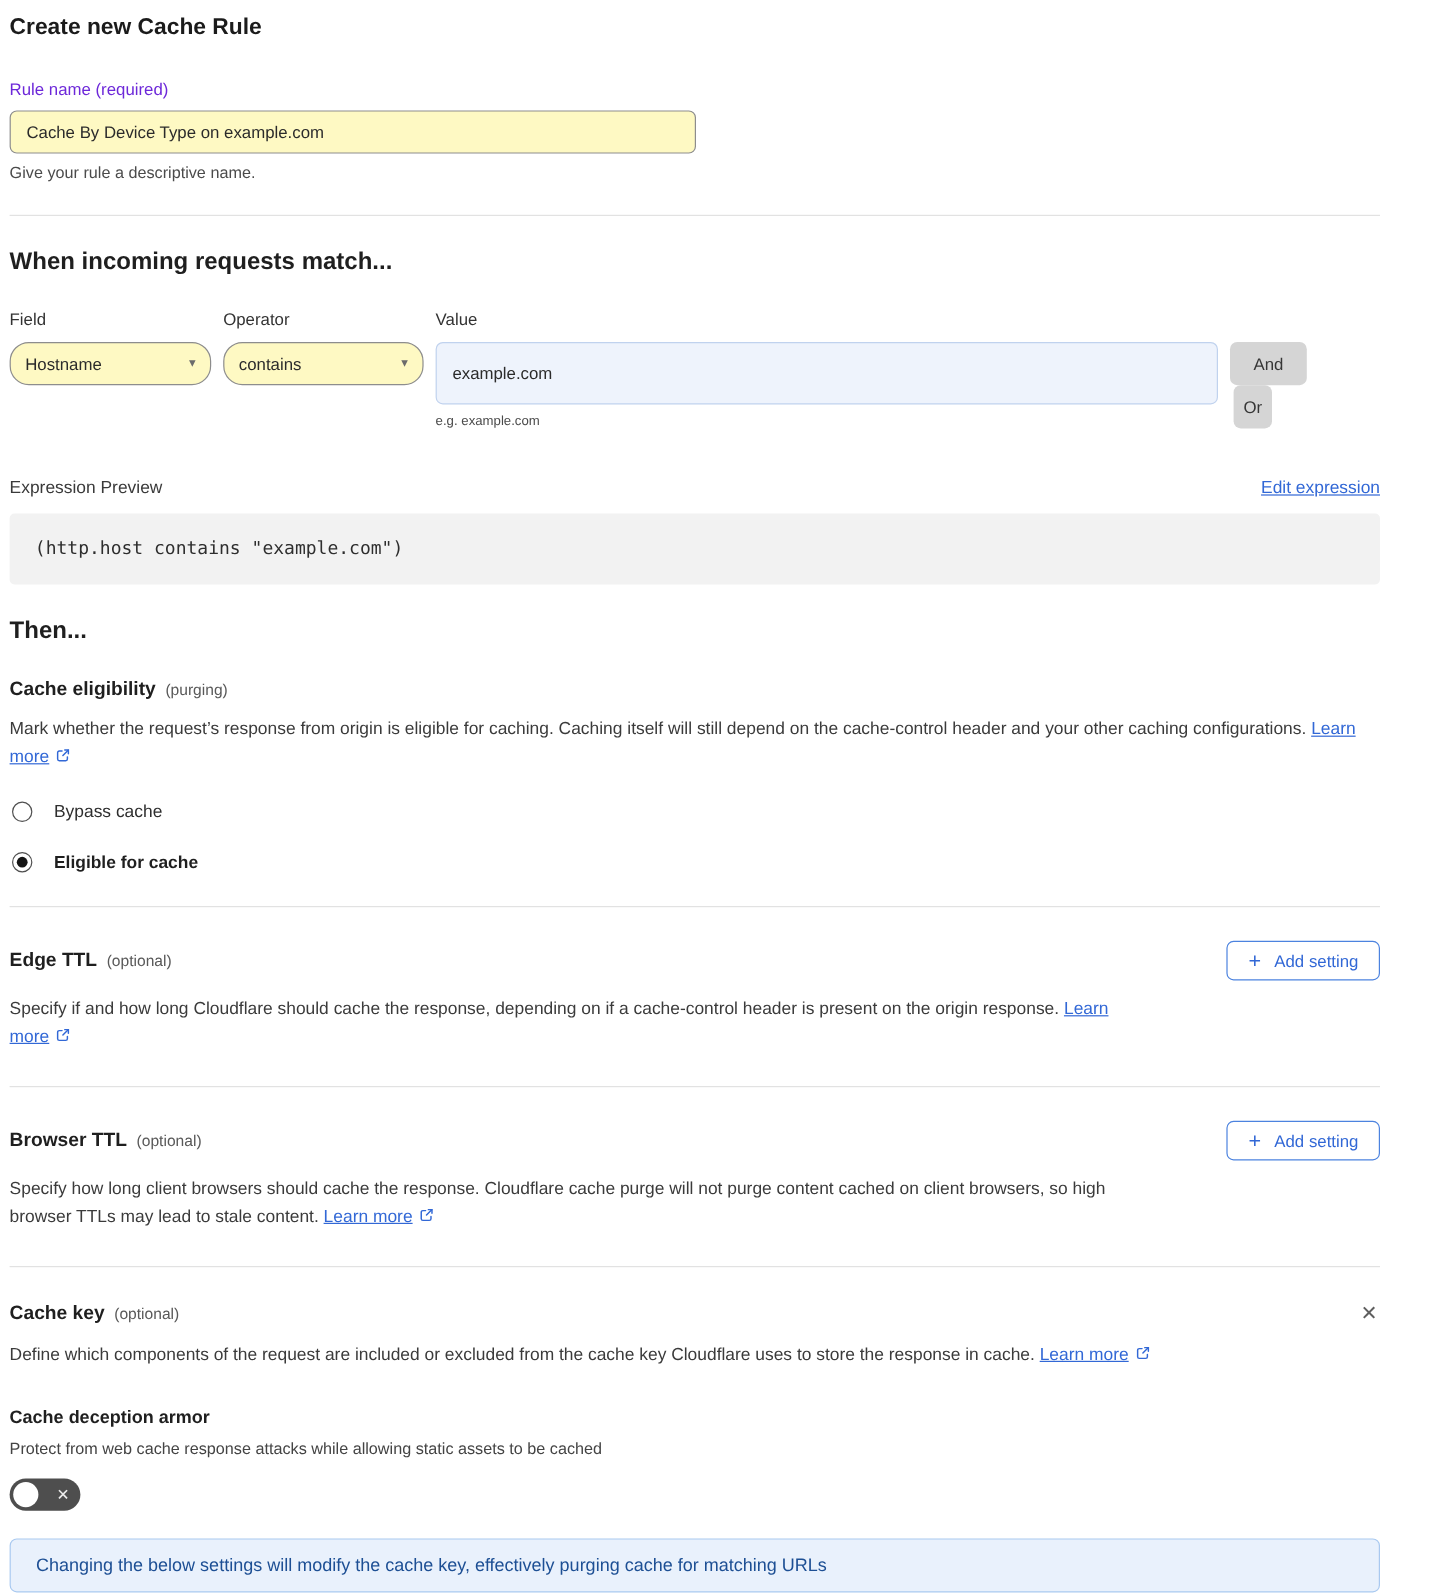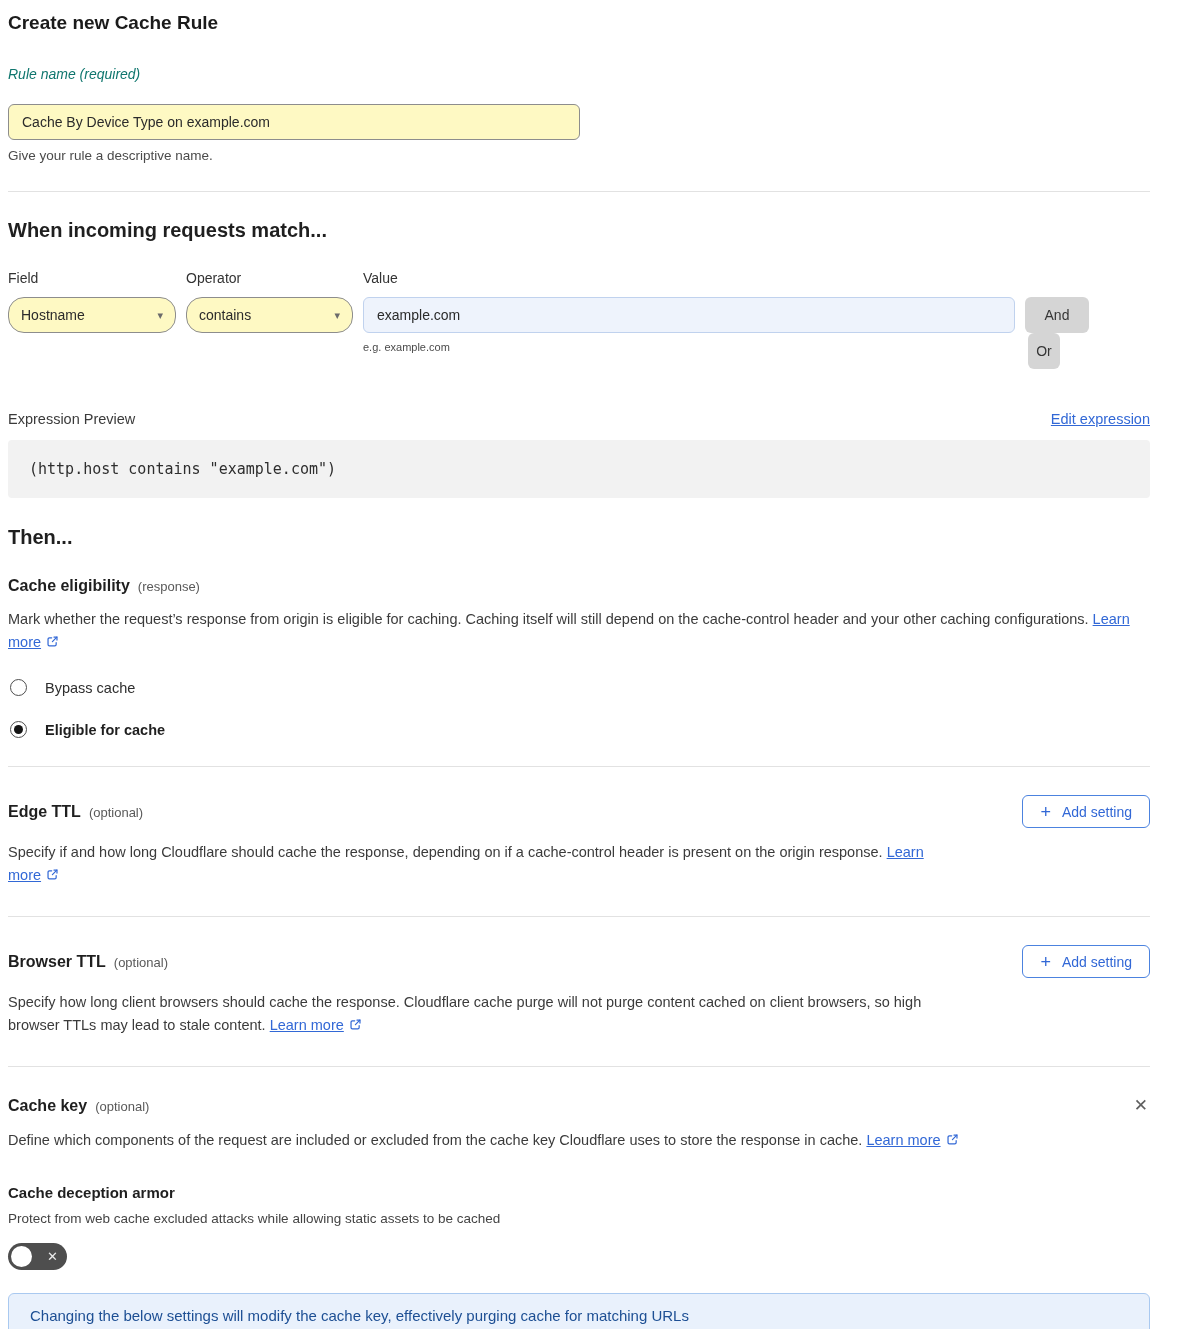--- a/index.html
+++ b/index.html
@@ -6,21 +6,21 @@
   html, body { background: #ffffff; }
   body {
     font-family: "Liberation Sans", sans-serif;
     color: #3b3b3b;
     width: 1200px;
   }
   .container { padding: 12px 50px 30px 8px; }
 
   h1.page-title { font-size: 19px; font-weight: bold; color: #1b1b1b; margin: 0 0 32px; }
 
-  .field-label { display: block; font-size: 14px; color: #0f766e; margin-bottom: 22px; font-style: italic; }
+  .field-label { display: block; font-size: 14px; color: #6d28d9; margin-bottom: 10px; }
   .text-input {
     width: 572px; height: 36px; border: 1px solid #8d8d8d; border-radius: 6px;
     padding: 0 13px; font-size: 14px; color: #2b2b2b; background: #fef9c3;
     font-family: "Liberation Sans", sans-serif;
   }
   .help-text { font-size: 13.5px; color: #4b4b4b; margin-top: 8px; }
 
   hr.divider { border: none; border-top: 1px solid #e2e2e2; margin: 28px 0 0; }
 
   h2.section-h2 { font-size: 20px; font-weight: bold; color: #1f1f1f; }
@@ -31,21 +31,21 @@
   .select-box {
     height: 36px; border: 1px solid #8d8d8d; border-radius: 16px; background: #fef9c3;
     display: flex; align-items: center; justify-content: space-between;
     padding: 0 12px; font-size: 14px; color: #2b2b2b; cursor: pointer;
   }
   .field-col { width: 168px; margin-right: 10px; }
   .operator-col { width: 167px; margin-right: 10px; }
   .value-col { width: 652px; }
   .chevron { color: #6b6b6b; font-size: 11px; line-height: 1; }
   .value-input {
-    width: 100%; height: 36px; border: 1px solid #c0d2ee; border-radius: 6px;
+    width: 100%; height: 52px; border: 1px solid #c0d2ee; border-radius: 6px;
     background: #eef3fc; padding: 0 13px; font-size: 14px; color: #2b2b2b;
     font-family: "Liberation Sans", sans-serif;
   }
   .value-hint { font-size: 11px; color: #4b4b4b; margin-top: 8px; }
   .andor-wrap { padding-top: 27px; display: flex; flex-direction: column; }
   .gray-btn {
     height: 36px; border: none; border-radius: 6px; background: #d5d5d5;
     font-size: 14px; color: #363636; cursor: pointer;
     font-family: "Liberation Sans", sans-serif;
   }
@@ -162,21 +162,21 @@
   </div>
   <div class="code-box">
     <code>(http.host contains "example.com")</code>
   </div>
 
   <h2 class="section-h2 then-heading">Then...</h2>
 
   <div class="section-head-row">
     <div class="h3-wrap">
       <h3 class="section-h3">Cache eligibility</h3>
-      <span class="tag">(response)</span>
+      <span class="tag">(purging)</span>
     </div>
   </div>
   <p class="desc desc-wide"><span>Mark whether the request’s response from origin is eligible for caching. Caching itself will still depend on the cache-control header and your other caching configurations.</span>
     <a class="link">Learn more</a><span class="ext-icon"><svg width="13" height="13" viewBox="0 0 16 16">
           <path d="M7 3.5H4.2c-1 0-1.7.8-1.7 1.7v6.6c0 .9.8 1.7 1.7 1.7h6.6c.9 0 1.7-.8 1.7-1.7V9.5" fill="none" stroke="currentColor" stroke-width="1.5" stroke-linecap="round"></path>
           <path d="M9.8 2.5h3.7v3.7" fill="none" stroke="currentColor" stroke-width="1.5" stroke-linecap="round"></path>
           <path d="M13.3 2.7L7.9 8.1" fill="none" stroke="currentColor" stroke-width="1.5" stroke-linecap="round"></path>
         </svg></span></p>
 
   <div class="radio-row">
@@ -236,21 +236,21 @@
     <span class="close-x">✕</span>
   </div>
   <p class="desc desc-cachekey"><span>Define which components of the request are included or excluded from the cache key Cloudflare uses to store the response in cache.</span>
     <a class="link">Learn more</a><span class="ext-icon"><svg width="13" height="13" viewBox="0 0 16 16">
           <path d="M7 3.5H4.2c-1 0-1.7.8-1.7 1.7v6.6c0 .9.8 1.7 1.7 1.7h6.6c.9 0 1.7-.8 1.7-1.7V9.5" fill="none" stroke="currentColor" stroke-width="1.5" stroke-linecap="round"></path>
           <path d="M9.8 2.5h3.7v3.7" fill="none" stroke="currentColor" stroke-width="1.5" stroke-linecap="round"></path>
           <path d="M13.3 2.7L7.9 8.1" fill="none" stroke="currentColor" stroke-width="1.5" stroke-linecap="round"></path>
         </svg></span></p>
 
   <h4 class="sub-heading">Cache deception armor</h4>
-  <div class="small-desc">Protect from web cache excluded attacks while allowing static assets to be cached</div>
+  <div class="small-desc">Protect from web cache response attacks while allowing static assets to be cached</div>
   <div class="toggle toggle-off">
     <span class="knob"></span>
     <span class="mark">✕</span>
   </div>
 
   <div class="info-banner">Changing the below settings will modify the cache key, effectively purging cache for matching URLs</div>
 
 </div>
 
 </body></html>

